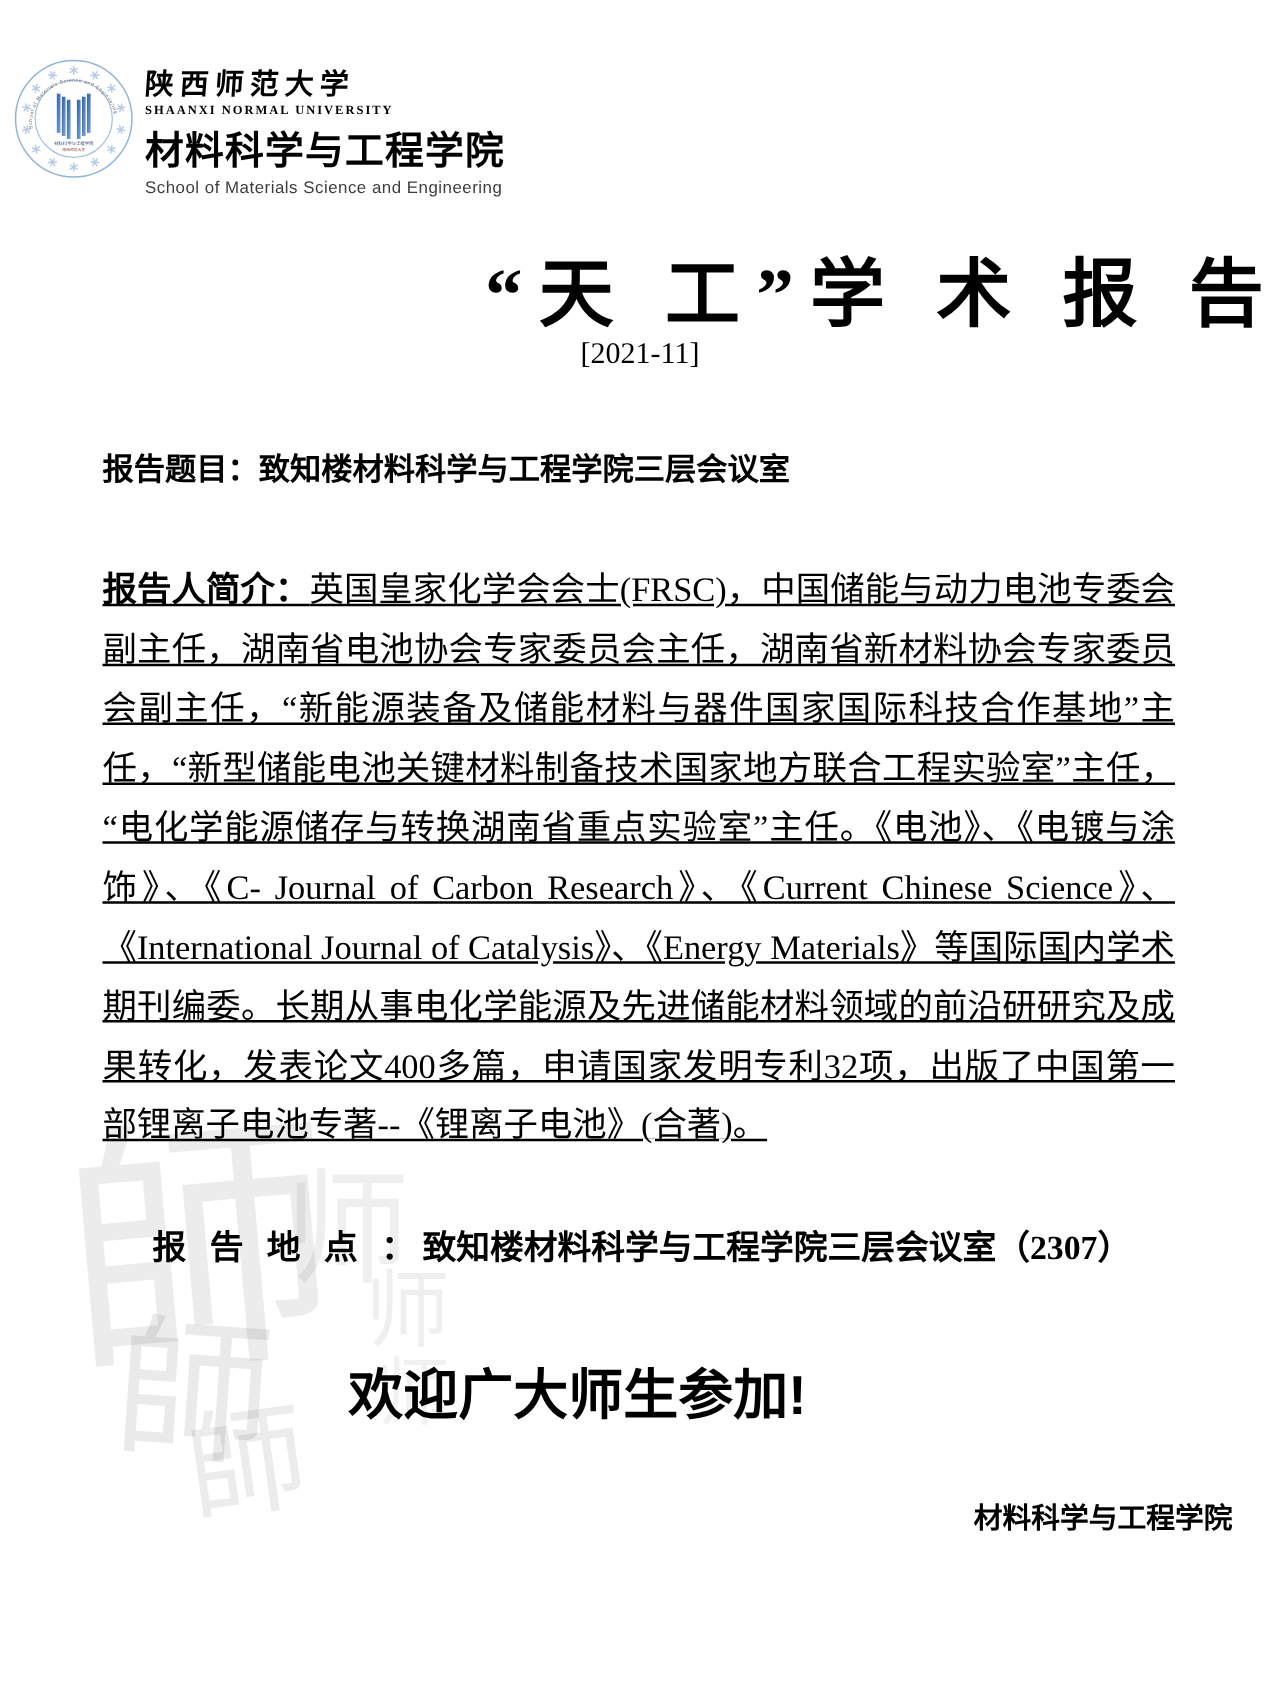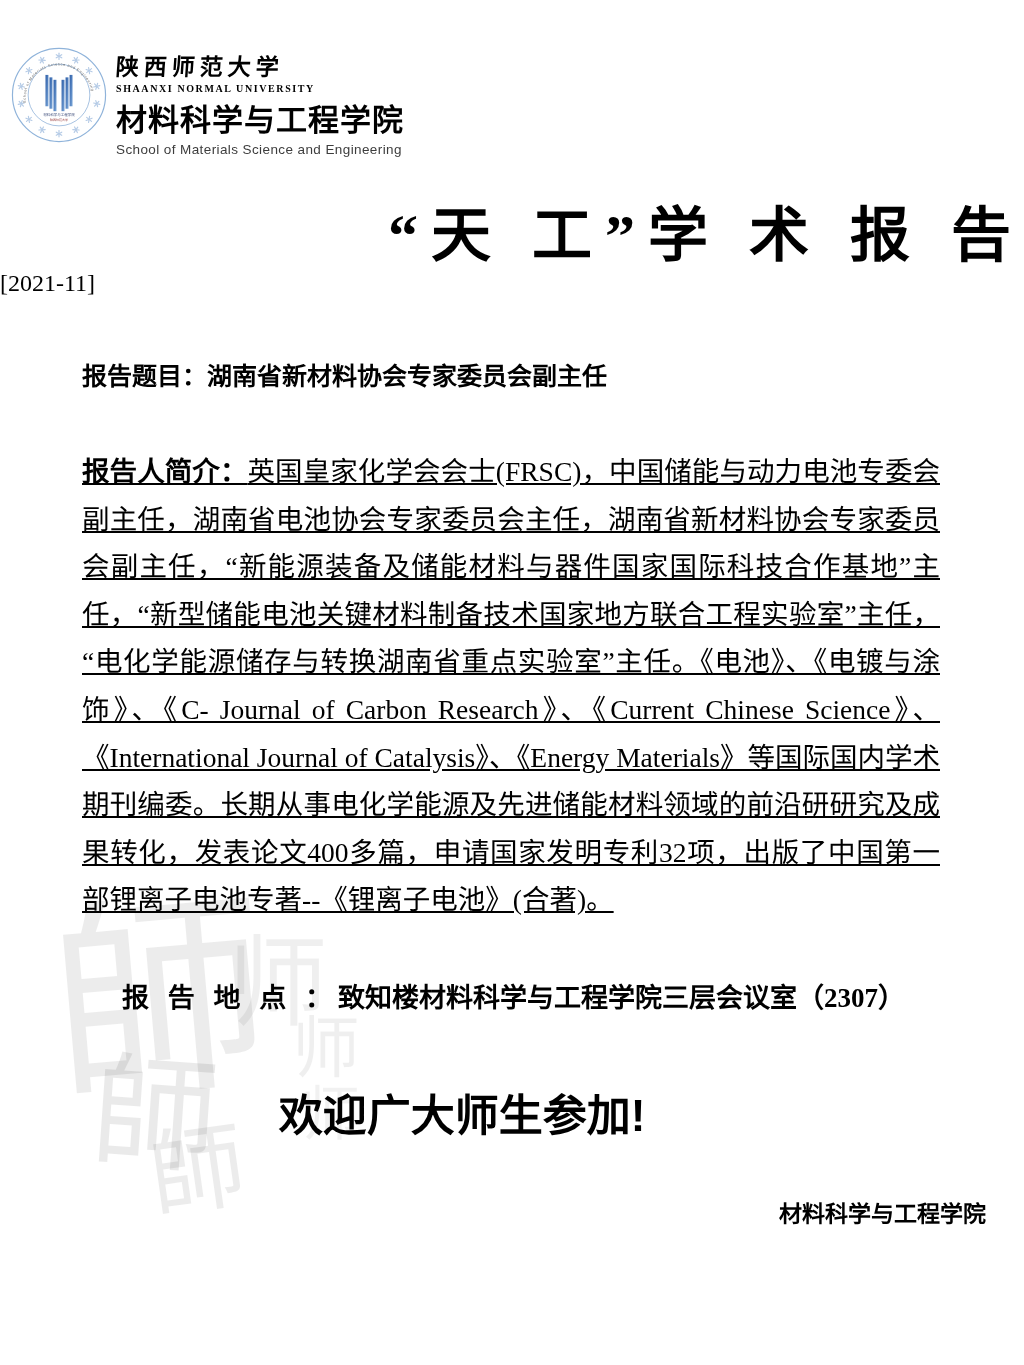--- a/index.html
+++ b/index.html
@@ -16,21 +16,21 @@
   .header{position:absolute;top:46px;left:10px;display:flex;align-items:flex-start;}
   .seal{width:98px;height:98px;flex:0 0 auto;}
   .header-text{margin-left:8px;padding-top:2px;}
   .u-cn{font-size:23px;font-weight:bold;letter-spacing:5px;transform:skewX(-4deg);transform-origin:left;}
   .u-en{font-size:10px;font-weight:bold;letter-spacing:1.6px;margin-top:1px;}
   .s-cn{font-family:"Liberation Sans","DejaVu Sans",sans-serif;font-size:31px;font-weight:bold;letter-spacing:1px;margin-top:1px;}
   .s-en{font-family:"Liberation Sans","DejaVu Sans",sans-serif;font-size:13.5px;color:#3d3d3d;letter-spacing:.4px;margin-top:2px;}
   
   .title{position:absolute;top:186px;left:0;width:100%;text-align:right;
          font-size:60px;font-weight:bold;letter-spacing:13px;}
-  .issue{position:absolute;top:270px;left:0;width:100%;text-align:left;font-size:24px;}
+  .issue{position:absolute;top:270px;left:0;width:100%;text-align:center;font-size:24px;}
   
   .info{position:absolute;top:360px;left:82px;width:860px;font-size:25px;font-weight:bold;line-height:34px;}
   .info p{margin:0;}
   
   .bio{position:absolute;top:448px;left:82px;width:858px;
        font-size:27.5px;line-height:47.6px;text-align:justify;margin:0;text-decoration:underline;}
   .bio-label{font-weight:bold;}
   
   .wm{position:absolute;color:#000;font-family:"Liberation Serif","DejaVu Serif",serif;
       pointer-events:none;user-select:none;z-index:0;line-height:1;}
@@ -111,21 +111,21 @@
         <div class="u-en">SHAANXI NORMAL UNIVERSITY</div>
         <div class="s-cn">材料科学与工程学院</div>
         <div class="s-en">School of Materials Science and Engineering</div>
       </div>
     </header>
 
     <div class="title">“天 工”学 术 报 告</div>
     <div class="issue">[2021-11]</div>
 
     <div class="info">
-      <p><span>报告题目：</span><span>湖南省新材料协会专家委员会副主任</span></p>
+      <p><span>报告题目：</span><span>致知楼材料科学与工程学院三层会议室</span></p>
     </div>
 
     <p class="bio"><span class="bio-label">报告人简介：</span><span>英国皇家化学会会士(FRSC)，中国储能与动力电池专委会副主任，湖南省电池协会专家委员会主任，湖南省新材料协会专家委员会副主任，“新能源装备及储能材料与器件国家国际科技合作基地”主任，“新型储能电池关键材料制备技术国家地方联合工程实验室”主任，“电化学能源储存与转换湖南省重点实验室”主任。《电池》、《电镀与涂饰》、《C- Journal of Carbon Research》、《Current Chinese Science》、《International Journal of Catalysis》、《Energy Materials》等国际国内学术期刊编委。长期从事电化学能源及先进储能材料领域的前沿研研究及成果转化，发表论文400多篇，申请国家发明专利32项，出版了中国第一部锂离子电池专著--《锂离子电池》(合著)。</span></p>
 
     <div class="schedule">
       <p><span class="sched-label">报 告 地 点 ：</span><span>致知楼材料科学与工程学院三层会议室（2307）</span></p>
     </div>
 
     <div class="welcome">欢迎广大师生参加!</div>
 

